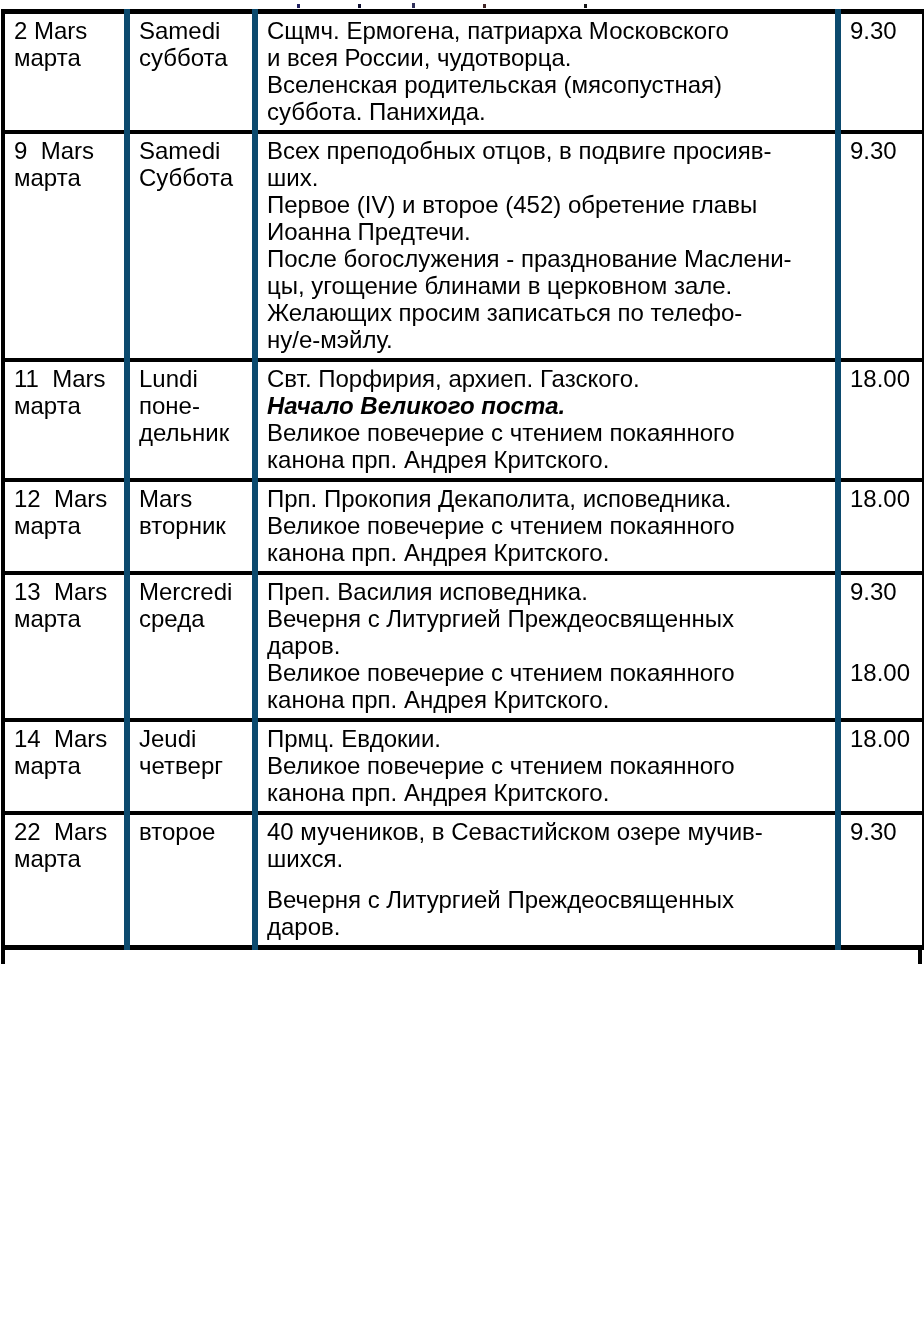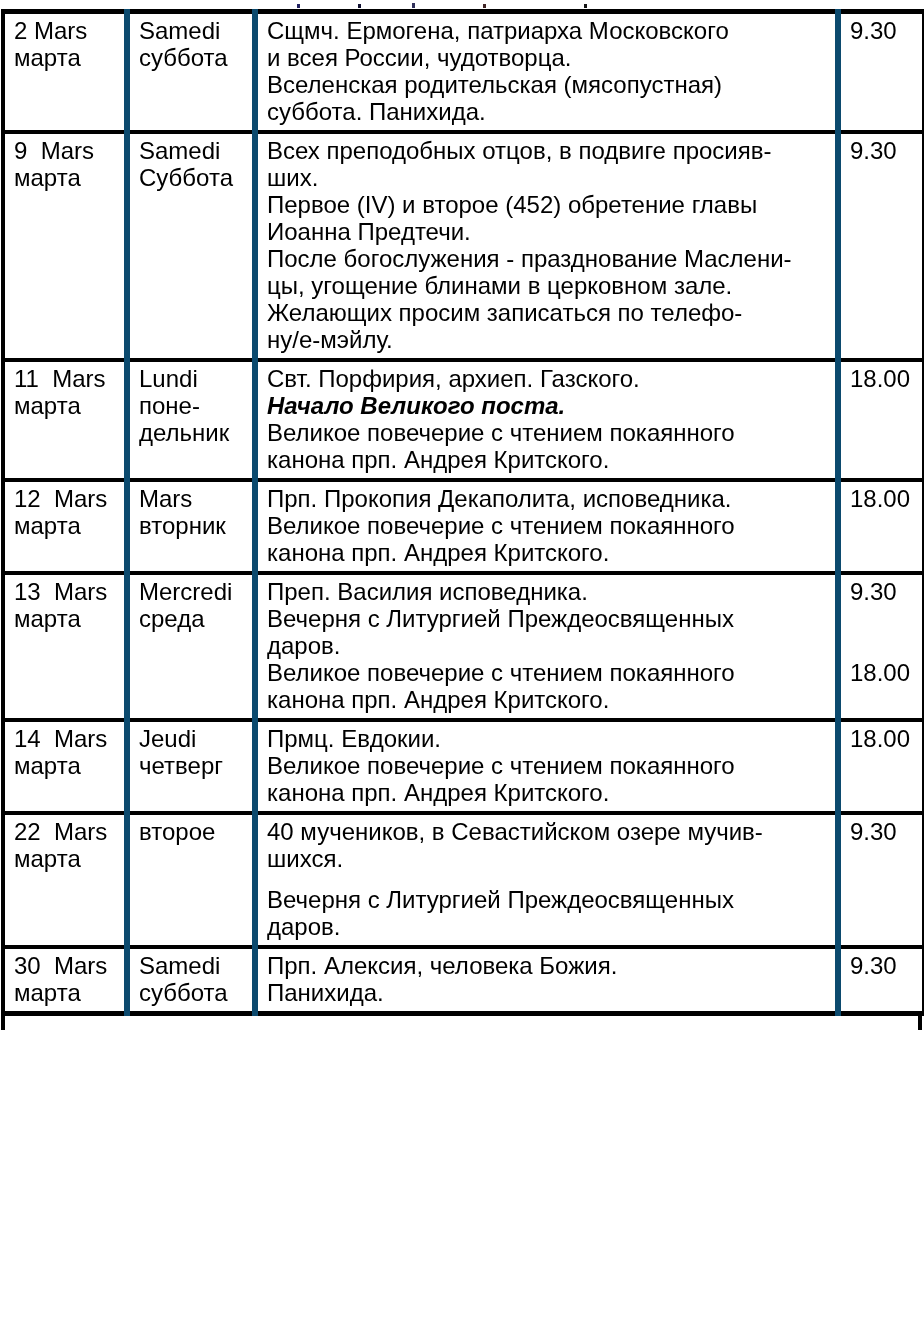--- a/index.html
+++ b/index.html
@@ -223,33 +223,16 @@
         <td class="service-description-cell">
           <div class="line s-n">40 мучеников, в Севастийском озере мучив-</div>
           <div class="line s-n">шихся.</div>
           <div class="line s-b" style="margin-top: 13.5px;">Вечерня с Литургией Преждеосвященных</div>
           <div class="line s-b">даров.</div>
         </td>
         <td class="time-cell">
           <div class="line s-n">9.30</div>
         </td>
       </tr>
-      <tr>
-        <td class="date-cell">
-          <div class="line s-n">30  Mars</div>
-          <div class="line s-n">марта</div>
-        </td>
-        <td class="weekday-cell">
-          <div class="line s-n">Samedi</div>
-          <div class="line s-n">суббота</div>
-        </td>
-        <td class="service-description-cell">
-          <div class="line s-n">Прп. Алексия, человека Божия.</div>
-          <div class="line s-b">Панихида.</div>
-        </td>
-        <td class="time-cell">
-          <div class="line s-n">9.30</div>
-        </td>
-      </tr>
     </tbody>
 </table>
 
 <div class="partial-row"></div>
 
 </body></html>

